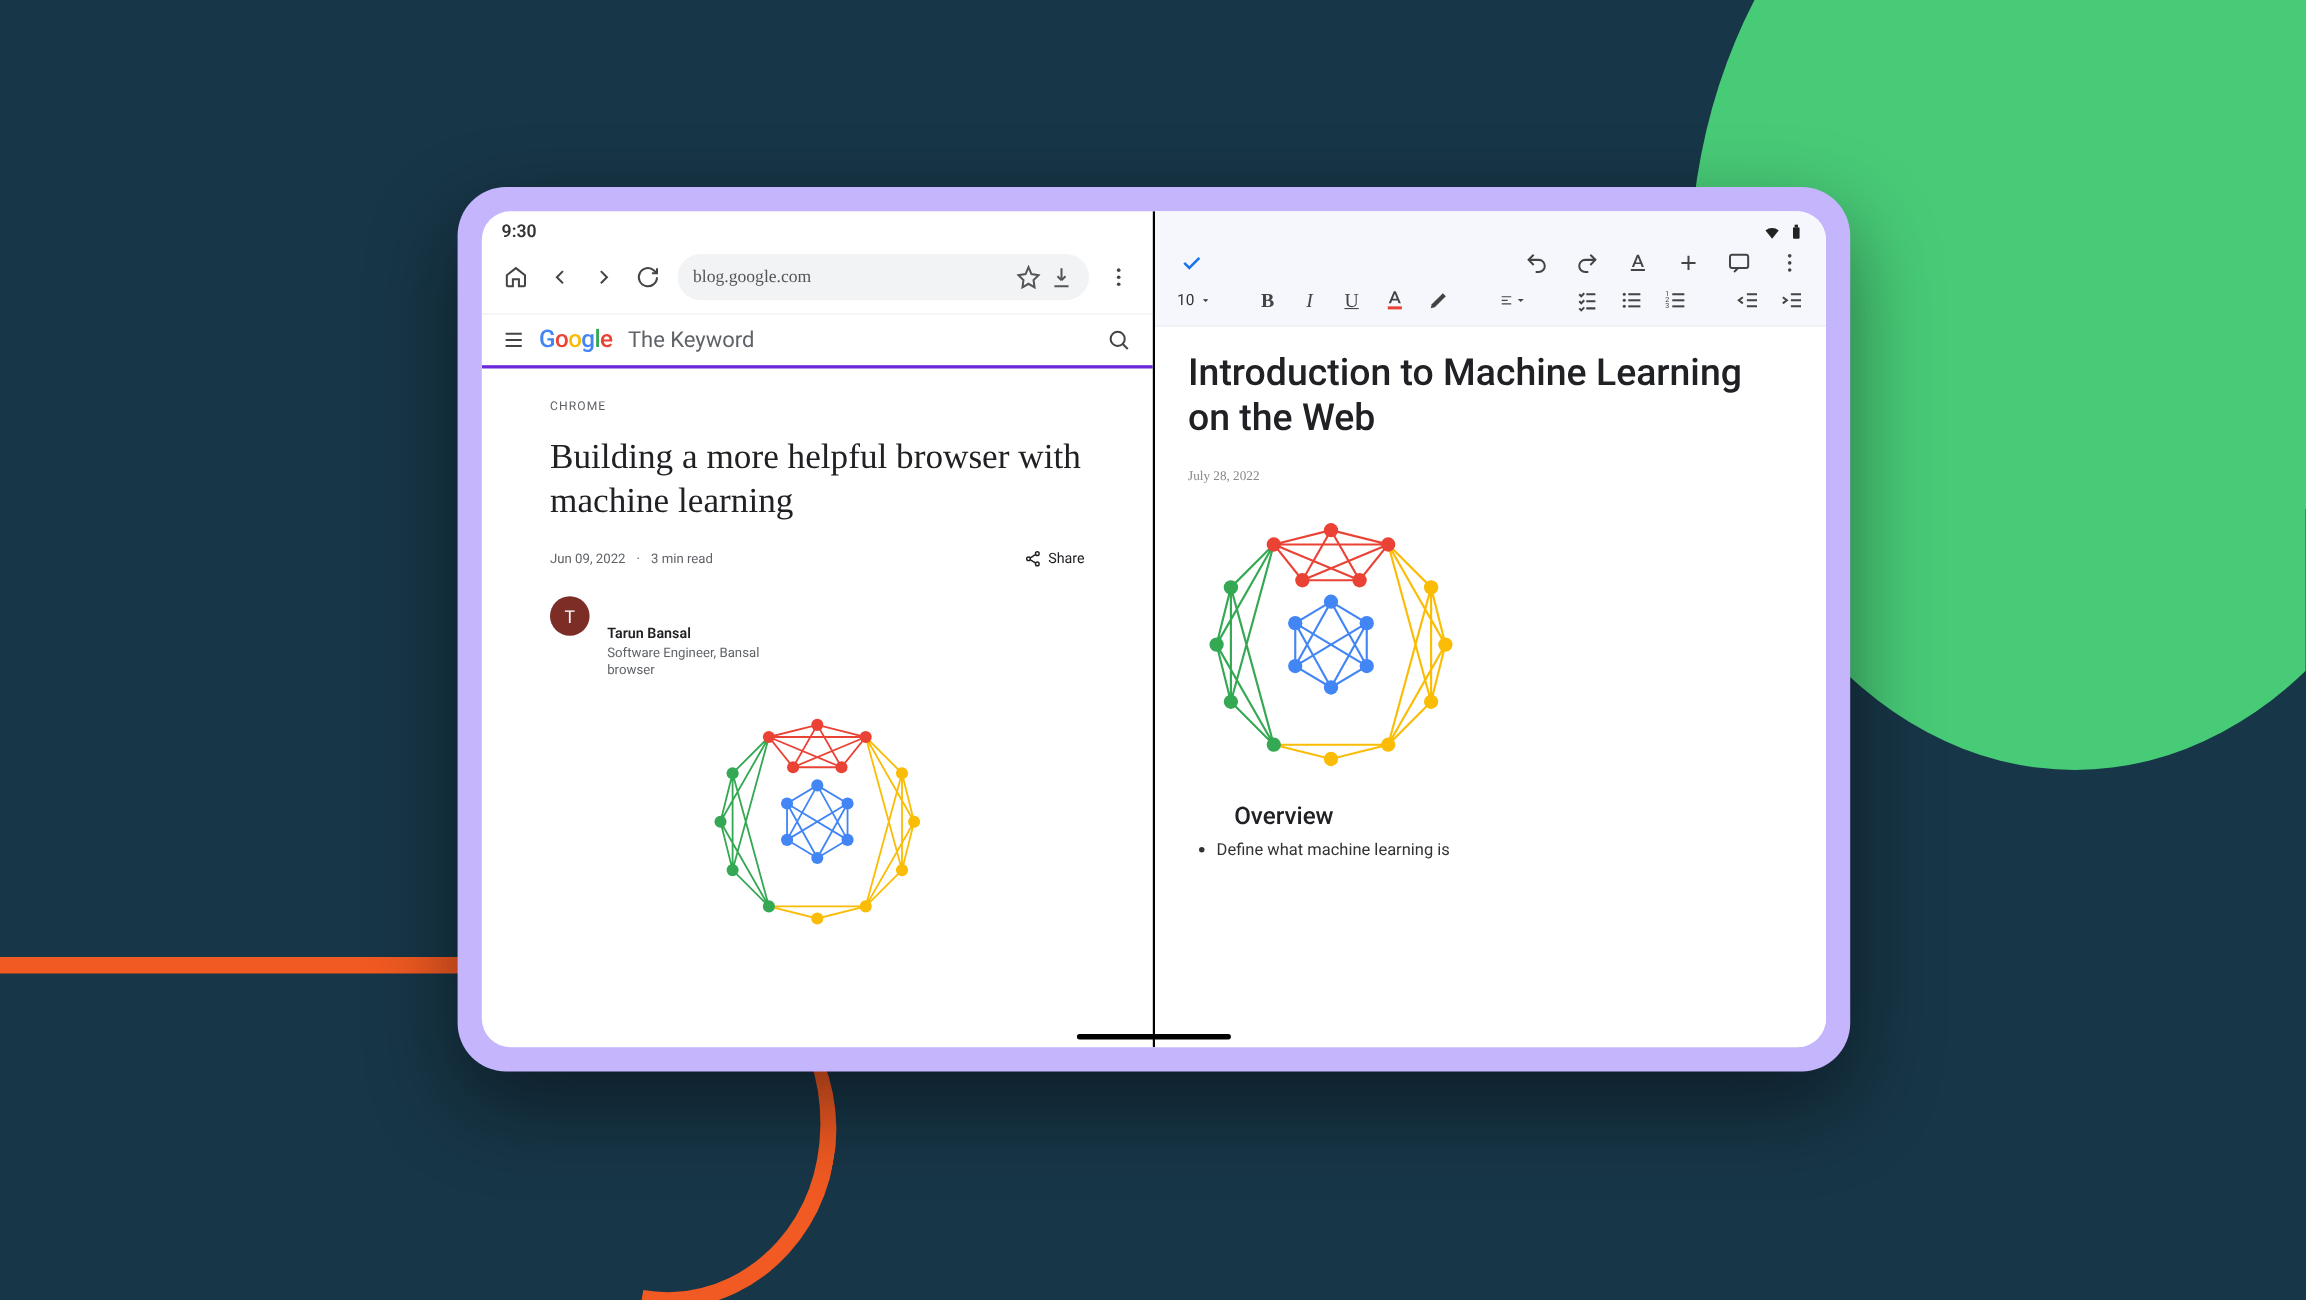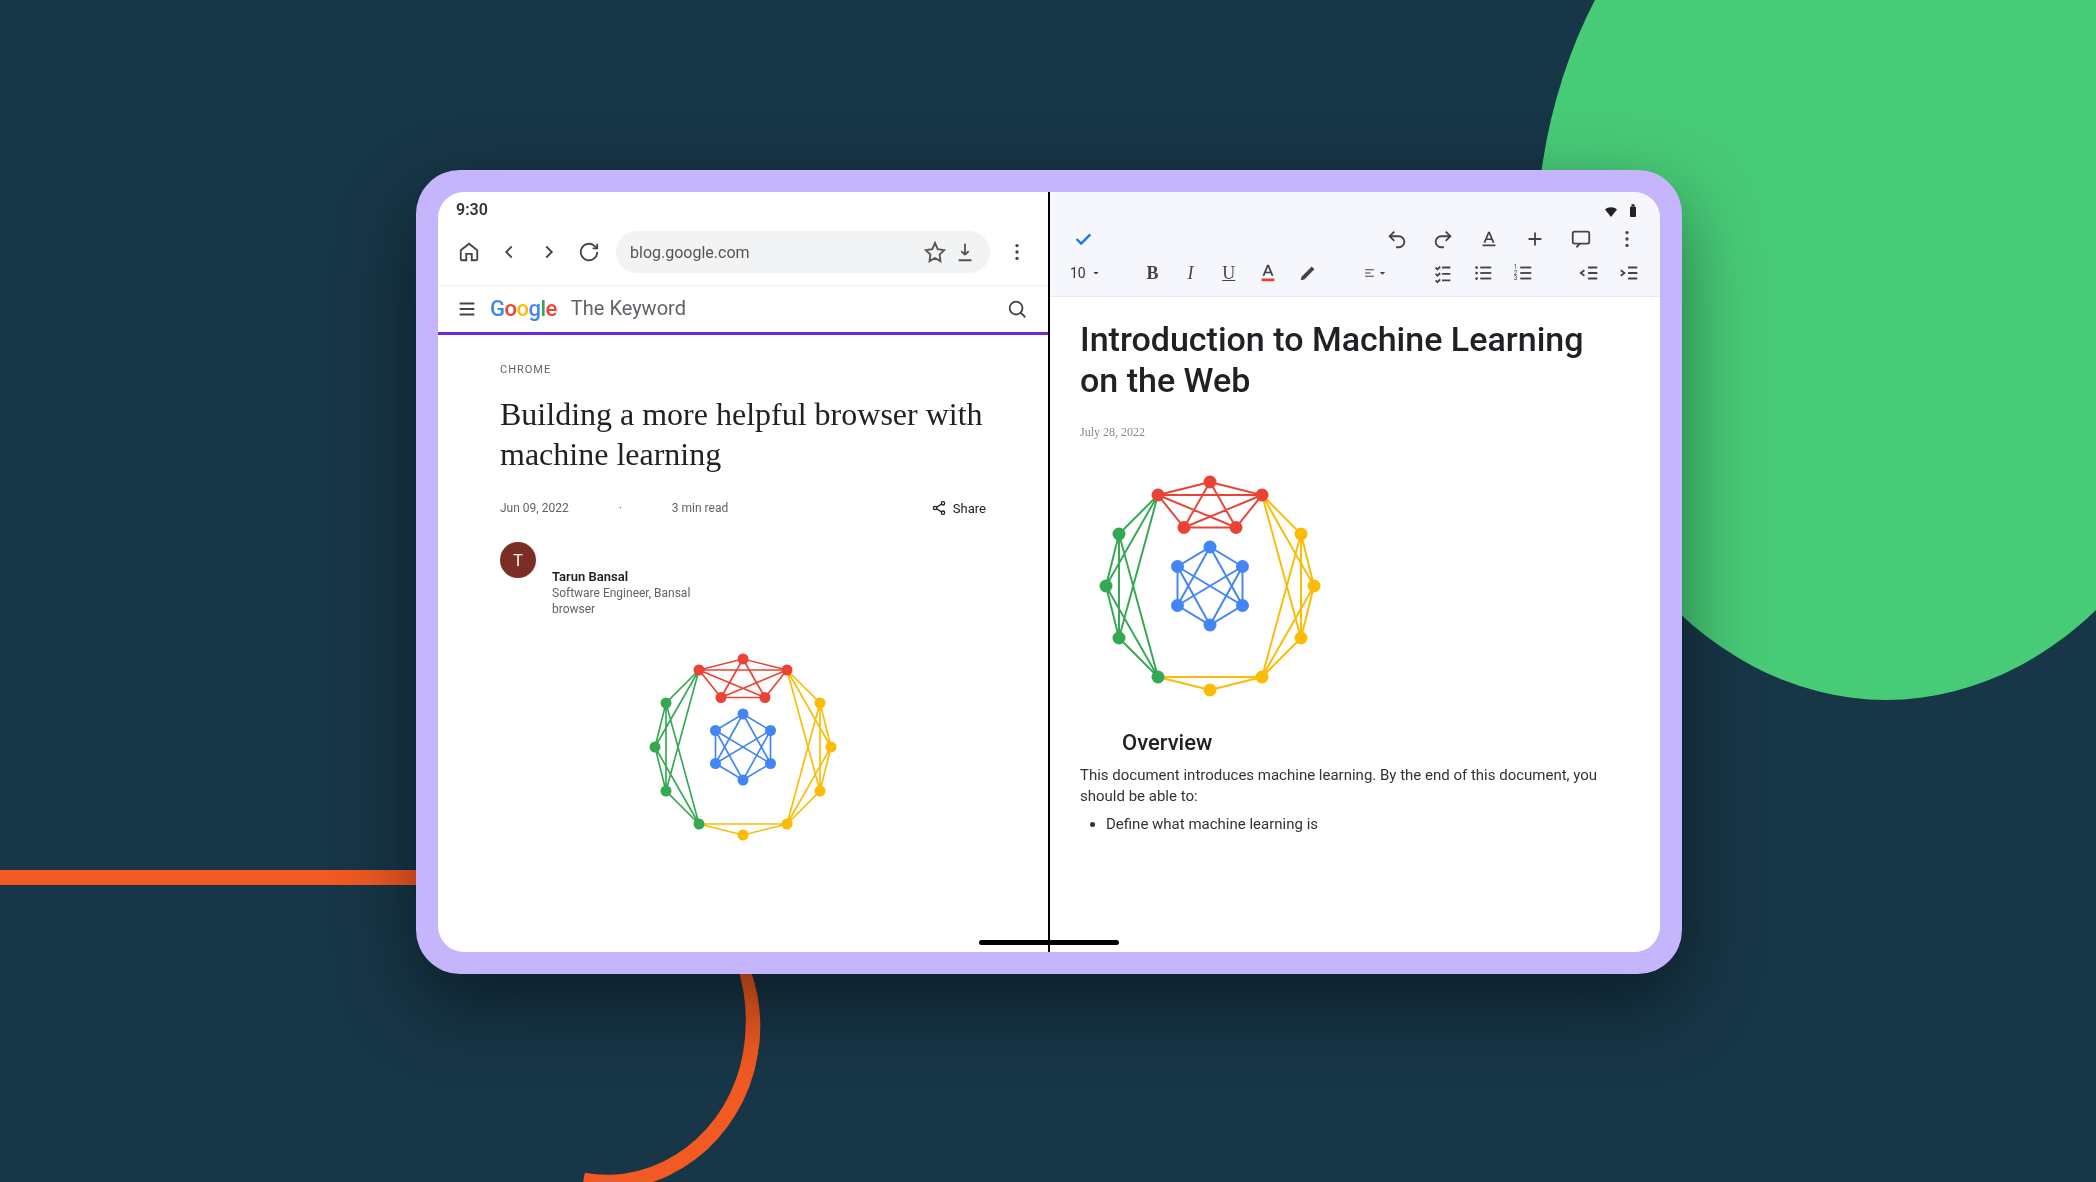--- a/index.html
+++ b/index.html
@@ -97,38 +97,38 @@
     flex: 1;
     height: 42px;
     background: #f1f3f4;
     border-radius: 22px;
     display: flex;
     align-items: center;
     padding: 0 14px;
     color: #555;
     font-size: 16px;
   }
-  .omnibox .url { flex: 1; }
+  .omnibox .url { flex: 1; font-family: Liberation Serif, serif; }
   .omnibox .om-ic { width: 22px; height: 22px; display:flex;align-items:center;justify-content:center; margin-left: 8px; color:#555; }
   .site-bar {
     display: flex;
     align-items: flex-start;
     gap: 12px;
     padding: 10px 18px;
     border-top: 1px solid #eee;
     border-bottom: 3px solid #6d28d9;
   }
   .ham { width:22px; }
   .glogo { font-size: 22px; font-weight: 500; letter-spacing: -.5px; }
   .glogo .lg-b{color:#4285f4}.glogo .lg-r{color:#ea4335}.glogo .lg-y{color:#fbbc05}.glogo .lg-g{color:#34a853}
   .keyword { color:#5f6368; font-size: 20px; margin-left: 2px; }
   .article { padding: 28px 62px 0 62px; overflow: hidden; }
   .cat { font-size: 11px; letter-spacing: 1px; color:#5f6368; text-transform: uppercase; }
   .article h1 { font-size: 32px; font-weight: 400; color:#202124; margin-top: 18px; line-height: 1.25; font-family: Georgia, serif;}
-  .meta-row { display:flex; align-items:center; margin-top: 26px; font-size:12px; color:#5f6368;gap:40px;}
+  .meta-row { display:flex; align-items:center; margin-top: 26px; font-size:12px; color:#5f6368;}
   .meta-row .dot { margin: 0 10px; }
   .meta-row .share { margin-left:auto; display:flex; align-items:center; gap:6px; color:#202124; font-size:13px;}
   .author-row { display:flex; gap:16px; margin-top:26px; align-items:flex-start;}
   .avatar { width:36px;height:36px;border-radius:50%;background:#7b2d26;color:#fff;display:flex;align-items:center;justify-content:center;font-size:16px;}
   .author-name{font-size:13px;font-weight:600;color:#202124;margin-top:27px;}
   .author-title{font-size:12px;color:#5f6368;max-width:160px;line-height:1.3;margin-top:2px;}
   .graphic-l { margin-top: 20px; display:flex; justify-content:center;}
   
   .status-right { display:flex; justify-content:flex-end; padding: 10px 18px 0 18px; gap:4px; color:#222;}
   .status-right svg{width:18px;height:18px;}
@@ -479,21 +479,20 @@
                   <circle cx="125" cy="85" r="5"></circle>
                   <circle cx="125" cy="115" r="5"></circle>
                   <circle cx="100" cy="130" r="5"></circle>
                   <circle cx="75" cy="115" r="5"></circle>
                   <circle cx="75" cy="85" r="5"></circle>
                 </g>
             </g>
           </svg>
         </div>
         <div class="overview">Overview</div>
-        <div class="doc-body">This document introduces machine learning. By the end of this document, you should be able to:</div>
         <ul class="doc-list">
           <li>Define what machine learning is</li>
         </ul>
       </div>
     </div>
 
     <div class="home-ind"></div>
   </div>
 </div>
 

